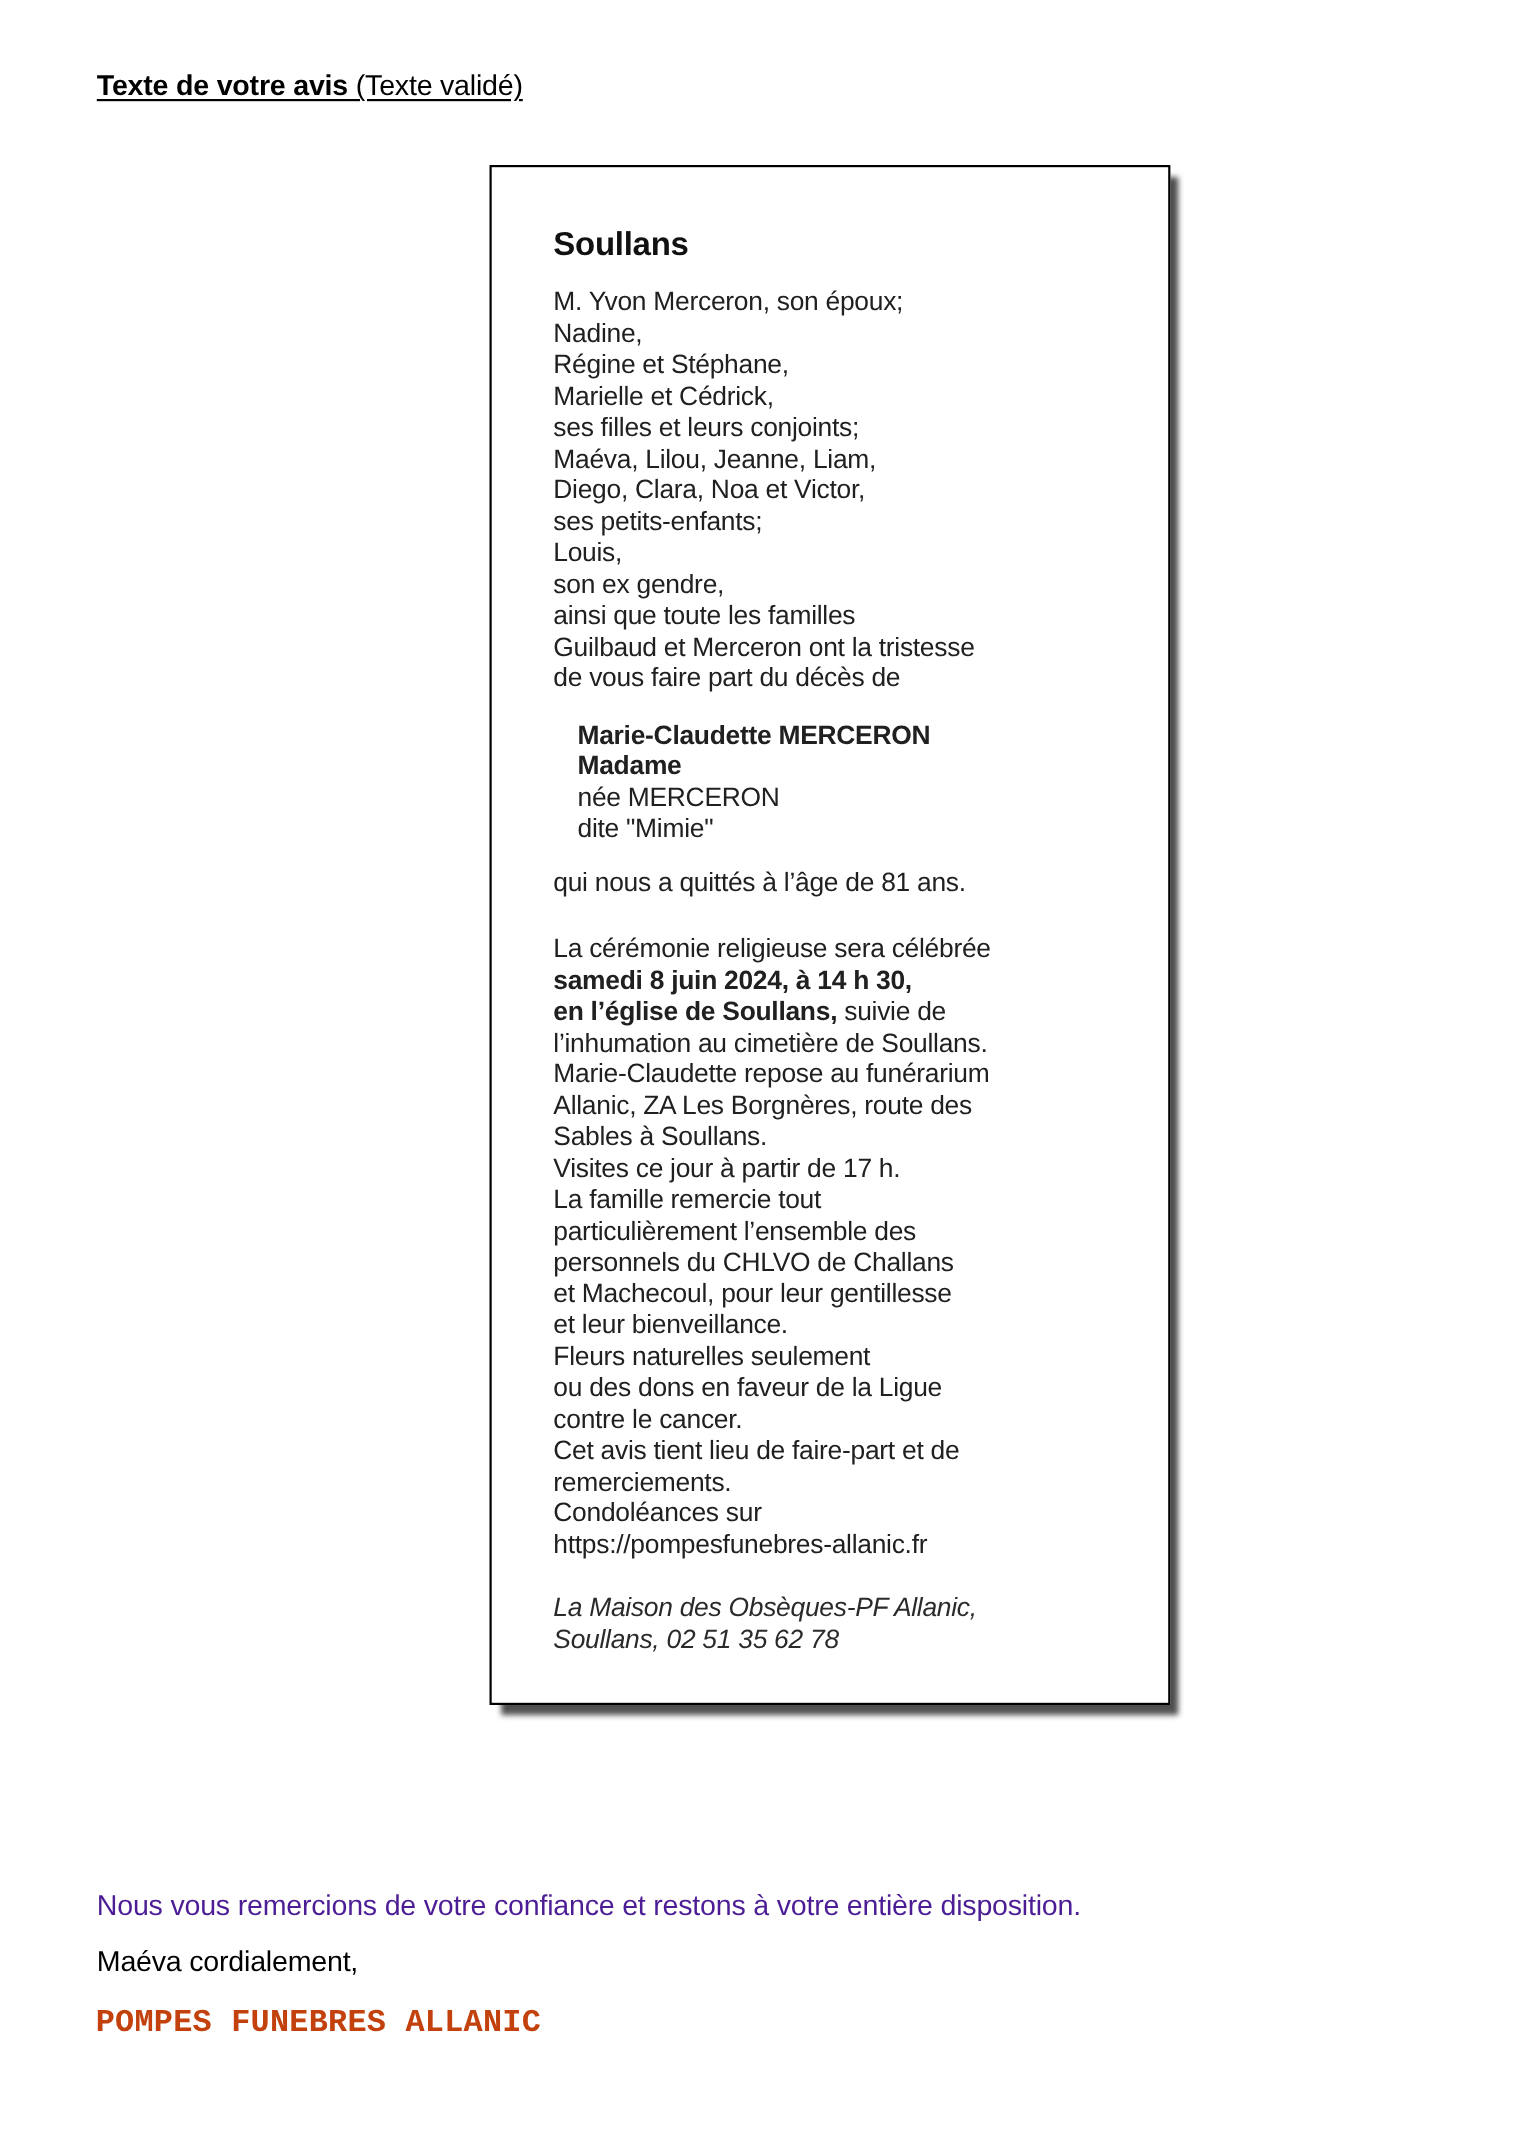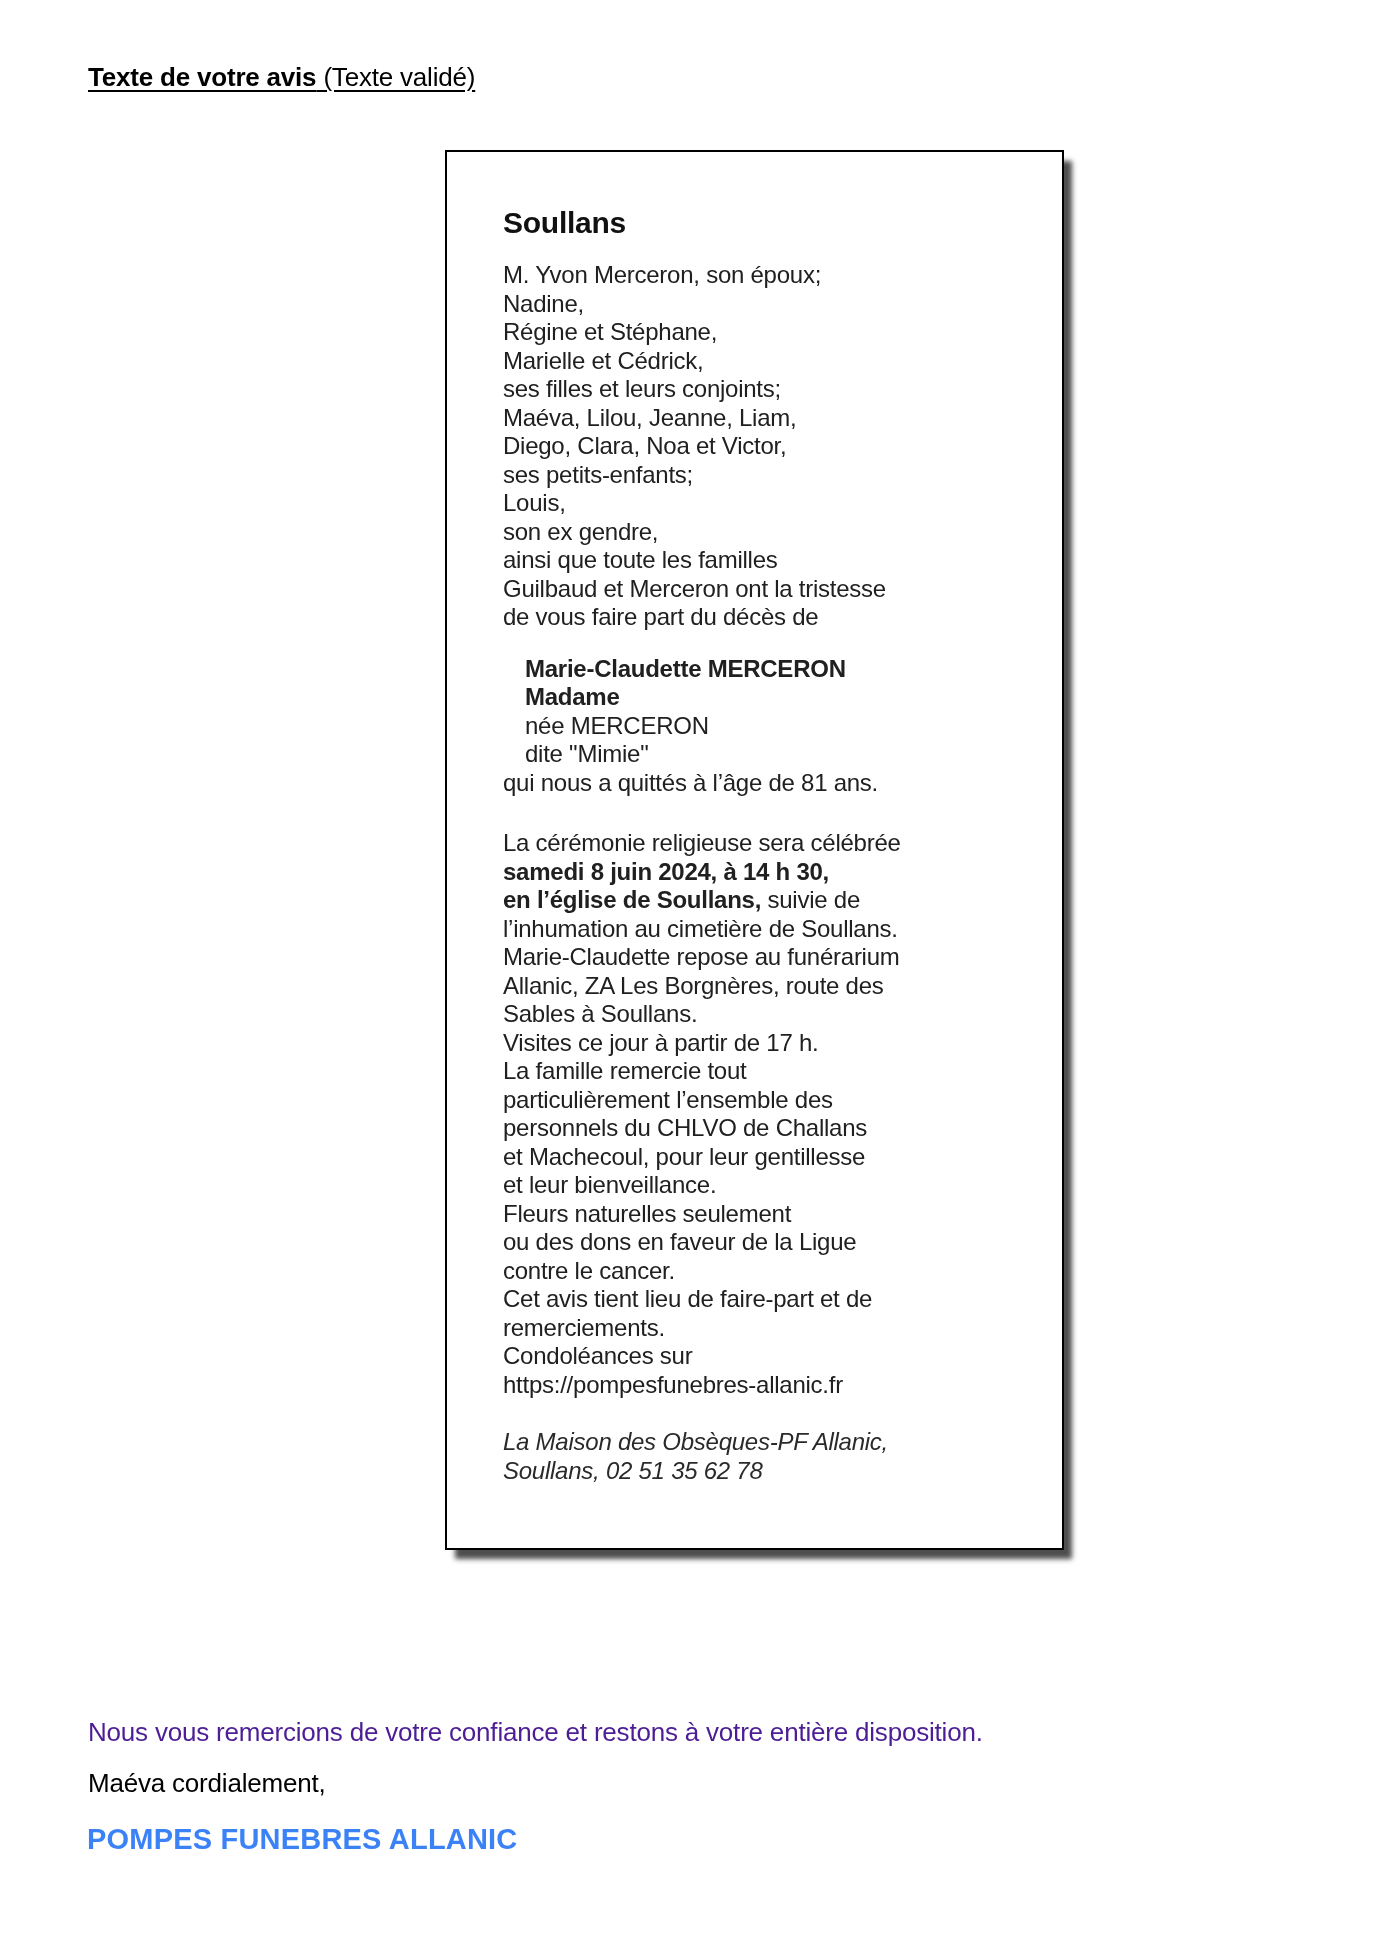--- a/index.html
+++ b/index.html
@@ -54,21 +54,21 @@
     color: #111;
   }
 
   .pre-lines { white-space: pre-line; }
 
   .family { margin-top: 22px; }
 
   .name-block { margin-top: 23px; margin-left: 22px; }
   .name-block .b { font-weight: 700; }
 
-  .age-line { margin-top: 0; }
+  .age-line { margin-top: 20px; }
 
   .ceremony { margin-top: 32px; }
   .ceremony .b { font-weight: 700; }
 
   .signature {
     margin-top: 29px;
     font-style: italic;
     color: #2a2a2a;
   }
 
@@ -144,15 +144,15 @@
 
     <div class="signature pre-lines">La Maison des Obsèques-PF Allanic,
 Soullans, 02 51 35 62 78</div>
 
   </div>
 
   <div class="thanks">Nous vous remercions de votre confiance et restons à votre entière disposition.</div>
 
   <div class="salutation">Maéva cordialement,</div>
 
-  <div class="brand" style="color: #3b82f6;">POMPES FUNEBRES ALLANIC</div>
+  <div class="brand" style="color: #c2410c; font-family: Liberation Mono, monospace;">POMPES FUNEBRES ALLANIC</div>
 
 </div>
 
 </body></html>

